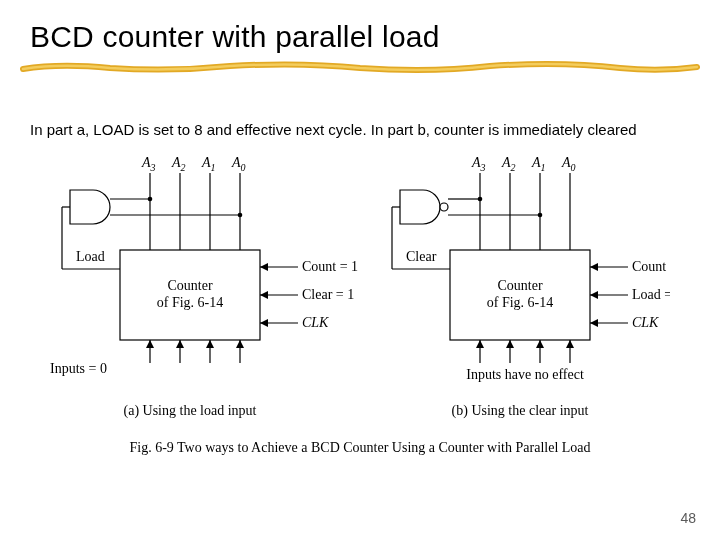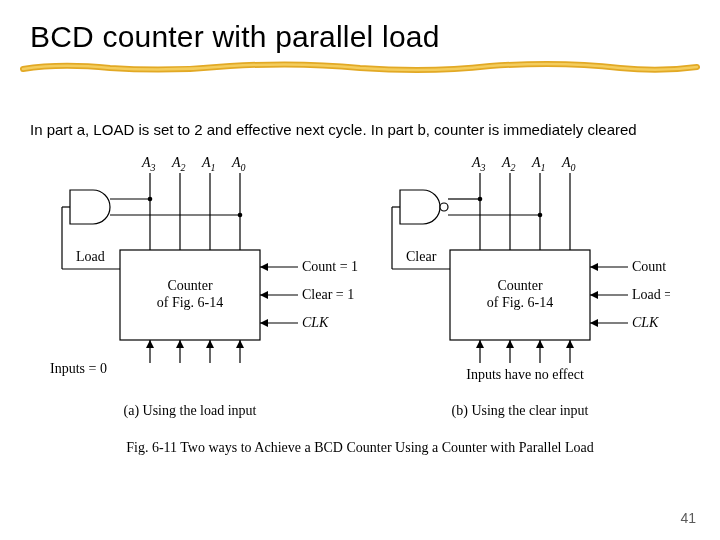--- a/index.html
+++ b/index.html
@@ -101,21 +101,21 @@
 
   <div class="title">BCD counter with parallel load</div>
 
   <svg class="underline" viewBox="0 0 680 14" preserveAspectRatio="none">
     <path d="M3 9 Q 40 3 90 8 Q 150 12 210 6 Q 280 2 340 8 Q 410 13 470 6 Q 540 1 600 8 Q 640 12 677 7" stroke="#e2a925" stroke-width="6" fill="none" stroke-linecap="round"></path>
     <path d="M3 9 Q 40 3 90 8 Q 150 12 210 6 Q 280 2 340 8 Q 410 13 470 6 Q 540 1 600 8 Q 640 12 677 7" stroke="#f4cd5d" stroke-width="2.5" fill="none" stroke-linecap="round"></path>
   </svg>
 
   <div class="body-text">
     <br>
-    <span>In part a, LOAD is set to 2 and effective next cycle. In part b, counter is immediately cleared</span>
+    <span>In part a, LOAD is set to 8 and effective next cycle. In part b, counter is immediately cleared</span>
   </div>
 
   <svg class="figure" viewBox="0 0 620 290">
 
     <g>
 
       <text class="flabel-ital" x="92" y="12"><tspan>A</tspan><tspan class="fsub" dy="4">3</tspan></text>
       <text class="flabel-ital" x="122" y="12"><tspan>A</tspan><tspan class="fsub" dy="4">2</tspan></text>
       <text class="flabel-ital" x="152" y="12"><tspan>A</tspan><tspan class="fsub" dy="4">1</tspan></text>
       <text class="flabel-ital" x="182" y="12"><tspan>A</tspan><tspan class="fsub" dy="4">0</tspan></text>
@@ -214,16 +214,16 @@
       <line class="fline" x1="160" y1="185" x2="160" y2="208"></line>
       <polygon points="160,185 156,193 164,193" fill="#000"></polygon>
       <line class="fline" x1="190" y1="185" x2="190" y2="208"></line>
       <polygon points="190,185 186,193 194,193" fill="#000"></polygon>
       <text class="flabel" x="145" y="224" text-anchor="middle">Inputs have no effect</text>
 
       <text class="flabel" x="140" y="260" text-anchor="middle">(b) Using the clear input</text>
     </g>
   </svg>
 
-  <div class="figcaption">Fig. 6-11  Two ways to Achieve a BCD Counter Using a Counter with Parallel Load</div>
-
-  <div class="page-num">41</div>
+  <div class="figcaption">Fig. 6-9  Two ways to Achieve a BCD Counter Using a Counter with Parallel Load</div>
+
+  <div class="page-num">48</div>
 </div>
 
 </body></html>

